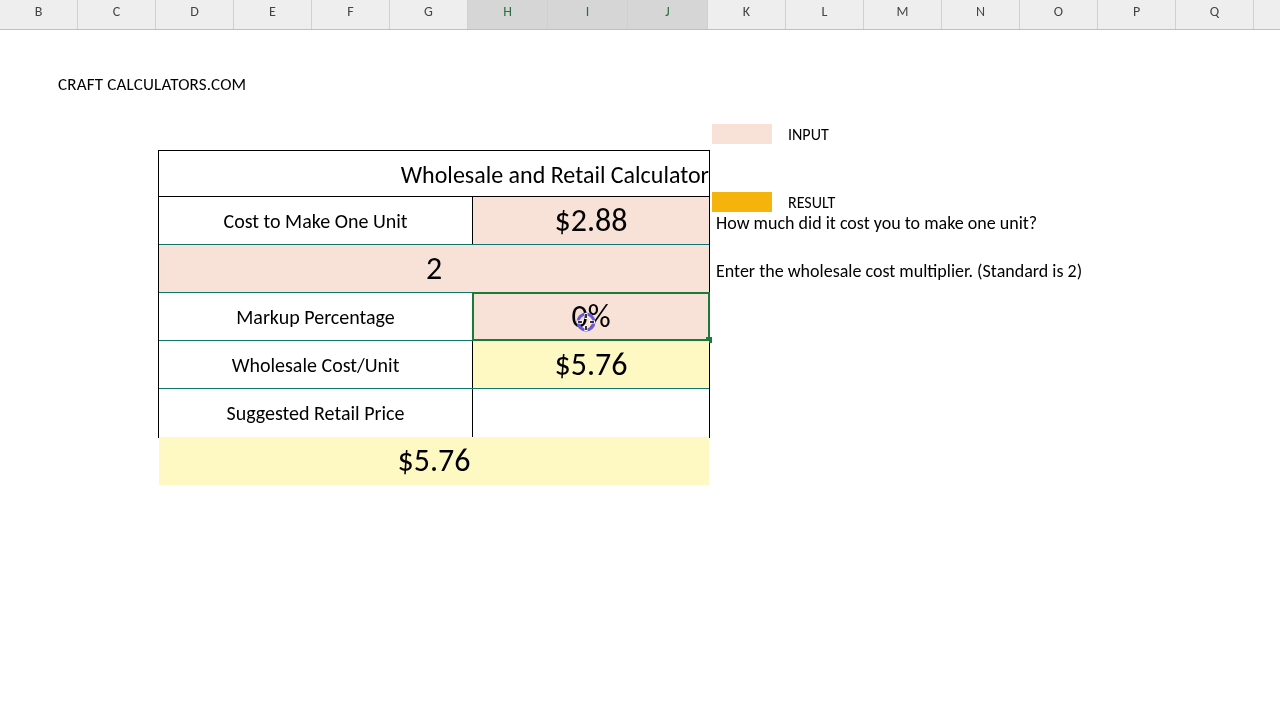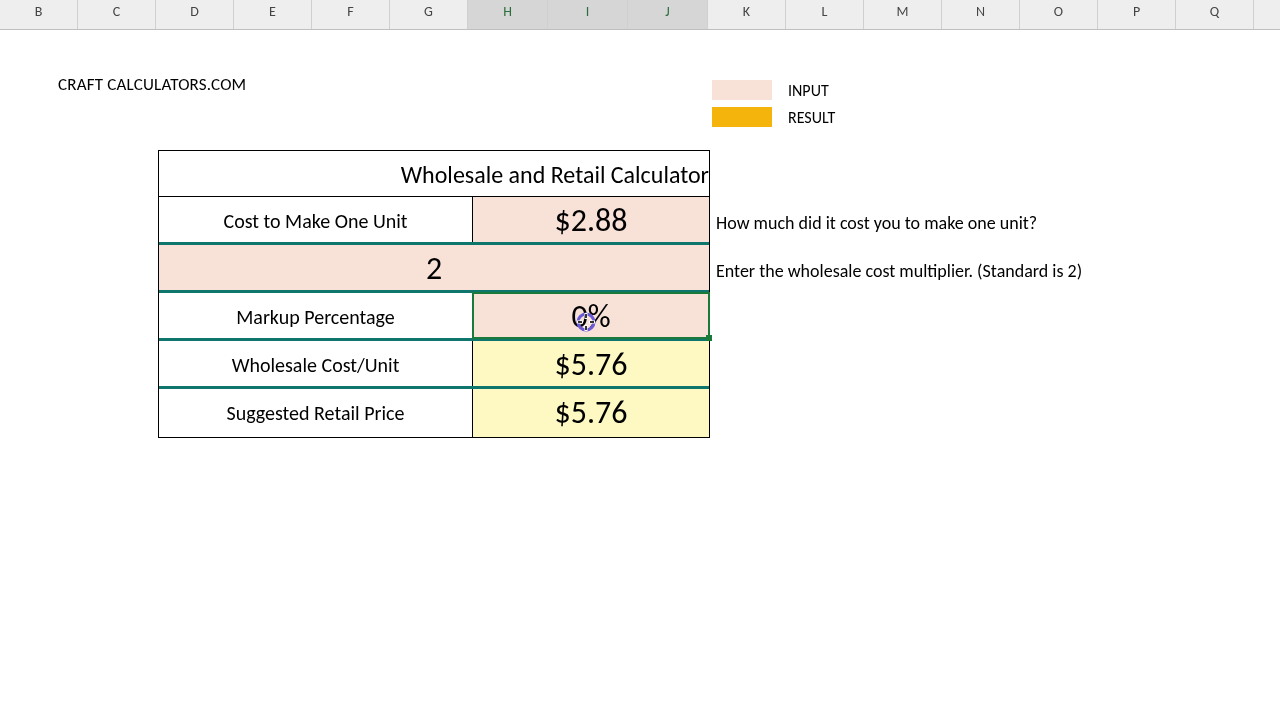--- a/index.html
+++ b/index.html
@@ -52,21 +52,21 @@
     letter-spacing: .2px;
   }
 
   
   .legend {
     position: absolute;
     left: 712px; top: 48px;
   }
   .legend-row {
     display: flex; align-items: center;
-    height: 24px; margin-bottom: 3px;
+    height: 24px; margin-bottom: 3px; margin-top: 44px;
   }
   .swatch {
     width: 60px; height: 20px; margin-right: 16px;
   }
   .swatch.input { background:#f8e1d7; }
   .swatch.result { background:#f4b40b; }
   .legend-label { font-size: 16px; }
 
   
   .calc {
@@ -77,24 +77,24 @@
   }
   .calc-title {
     height: 46px;
     border-bottom: 1px solid #000;
     text-align: right;
     font-size: 24px;
     line-height: 48px;
   }
   .calc-row {
     display: flex;
-    border-bottom: 3px solid #0f766e;
+    border-bottom: 1px solid #0f766e;
     height: 48px;
   }
-  .calc-row:last-child { border-bottom: none; }
+  .calc-row:last-child { border-bottom: none; flex-direction: column; }
   .calc-label {
     width: 314px;
     border-right: 1px solid #000;
     text-align: center;
     font-size: 20px;
     line-height: 48px;
   }
   .calc-value {
     flex: 1;
     text-align: center;

